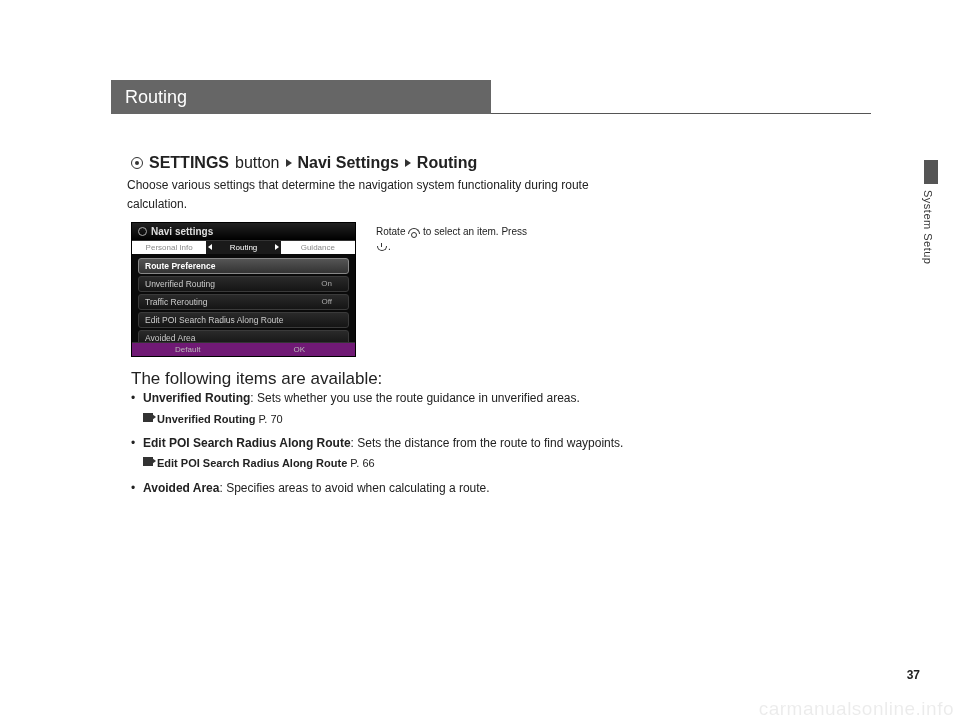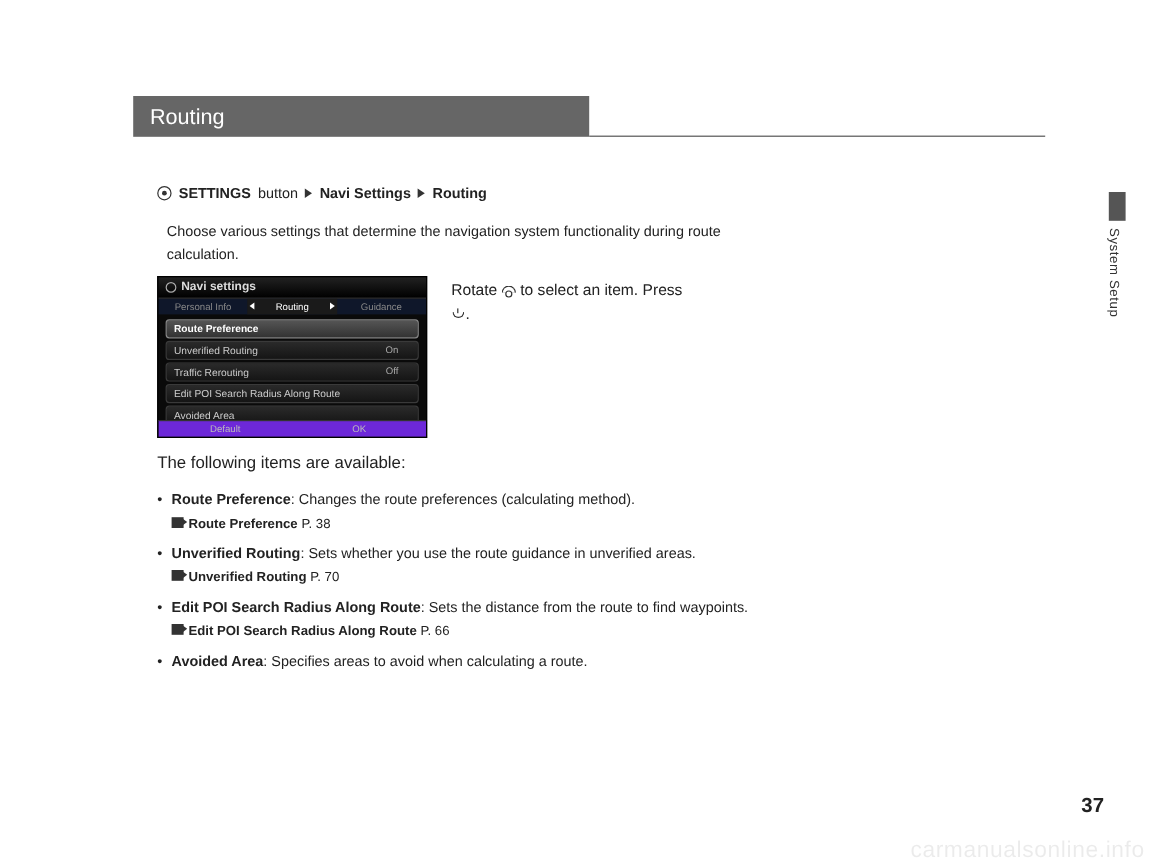--- a/index.html
+++ b/index.html
@@ -31,23 +31,23 @@
     padding: 6px 14px;
     width: 380px;
     display: flex;
     align-items: center;
   }
   .title-empty {
     flex: 1;
     border-bottom: 1px solid #555;
   }
   .breadcrumb {
-    font-size: 12px;
+    font-size: 16px;
     margin-left: 20px;
-    margin-bottom: 16px;
+    margin-bottom: 4px;
     display: flex;
     align-items: center;
     gap: 6px;
   }
   .breadcrumb .strong { font-weight: 700; }
   .breadcrumb .arrow {
     display: inline-block;
     width: 0; height: 0;
     border-top: 4px solid transparent;
     border-bottom: 4px solid transparent;
@@ -63,21 +63,21 @@
   .dial-icon::after {
     content: "";
     position: absolute;
     width: 4px; height: 4px;
     background: #333;
     border-radius: 50%;
     left: 3px; top: 3px;
   }
   .intro {
     font-size: 12px;
-    margin-left: 28px;
+    margin-left: 16px;
     line-height: 1.6;
     margin-bottom: 8px;
     width: 520px;
   }
   .media-row {
     display: flex;
     gap: 20px;
     margin-left: 20px;
     margin-bottom: 12px;
   }
@@ -102,21 +102,21 @@
     gap: 4px;
   }
   .ss-gear {
     width: 9px; height: 9px;
     border: 1px solid #aaa;
     border-radius: 50%;
     display: inline-block;
   }
   .ss-tabs {
     display: flex;
-    background: #0f172a;
+    background: #ffffff;
     font-size: 8px;
     align-items: center;
   }
   .ss-tab {
     flex: 1;
     text-align: center;
     padding: 2px 0;
     color: #888;
     position: relative;
   }
@@ -150,32 +150,32 @@
     background: linear-gradient(#555, #333);
     border-color: #888;
     color: #fff;
     font-weight: 600;
   }
   .ss-item .val { color: #aaa; font-size: 8px; padding-right: 10px; margin-left: 35px; }
   .ss-footer {
     position: absolute;
     bottom: 0; left: 0; right: 0;
     display: flex;
-    background: #6d28d9;
+    background: #701a75;
     border-top: 1px solid #333;
   }
   .ss-footer div {
     flex: 1;
     text-align: center;
     font-size: 8px;
     color: #bbb;
     padding: 2px 0;
   }
   .side-instr {
-    font-size: 13px;
+    font-size: 10px;
     line-height: 1.5;
     width: 260px;
     padding-top: 2px;
   }
   .rotate-icon, .press-icon {
     display: inline-block;
     width: 12px; height: 10px;
     position: relative;
     vertical-align: middle;
   }
@@ -206,23 +206,23 @@
     left: 1px; top: 3px;
   }
   .press-icon::after {
     content: "";
     position: absolute;
     width: 1px; height: 4px;
     background: #333;
     left: 5px; top: 0;
   }
   .avail {
-    font-size: 14px;
+    font-size: 17px;
     margin-left: 20px;
-    margin-bottom: 14px;
+    margin-bottom: 0;
   }
   ul.items {
     list-style: none;
     margin-left: 20px;
     width: 560px;
   }
   ul.items > li {
     font-size: 12px;
     line-height: 1.6;
     margin-bottom: 6px;
@@ -274,21 +274,21 @@
   .side-text {
     writing-mode: vertical-rl;
     font-size: 11px;
     color: #333;
     letter-spacing: 0.5px;
   }
   .page-num {
     position: absolute;
     right: 40px;
     bottom: 40px;
-    font-size: 17px;
+    font-size: 12px;
     font-weight: 600;
   }
   .watermark {
     position: absolute;
     right: 6px;
     bottom: 2px;
     font-size: 19px;
     color: rgba(0,0,0,0.08);
     font-family: Arial, sans-serif;
     letter-spacing: 0.5px;
@@ -359,28 +359,20 @@
       <span>to select an item. Press</span>
       <br>
       <span class="press-icon"></span><span>.</span>
     </div>
   </div>
 
   <div class="avail">The following items are available:</div>
 
   <ul class="items">
     <li>
-      <span class="item-title">Route Preference</span><span>: Changes the route preferences (calculating method).</span>
-      <div class="xref">
-        <span class="xref-icon"></span>
-        <span class="label">Route Preference</span>
-        <span>P. 38</span>
-      </div>
-    </li>
-    <li>
       <span class="item-title">Unverified Routing</span><span>: Sets whether you use the route guidance in unverified areas.</span>
       <div class="xref">
         <span class="xref-icon"></span>
         <span class="label">Unverified Routing</span>
         <span>P. 70</span>
       </div>
     </li>
     <li>
       <span class="item-title">Edit POI Search Radius Along Route</span><span>: Sets the distance from the route to find waypoints.</span>
       <div class="xref">

